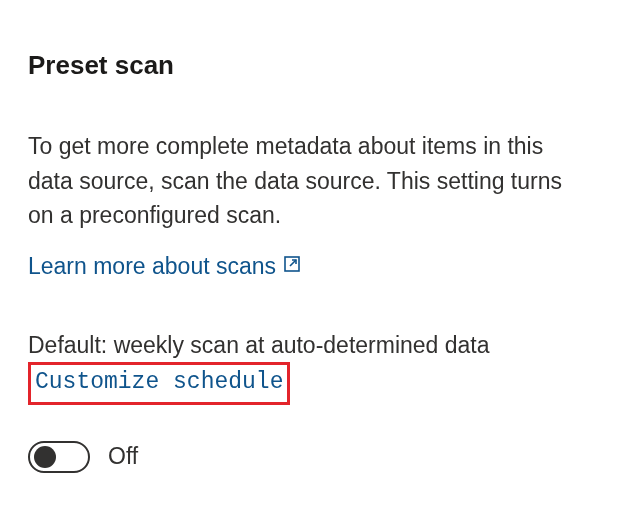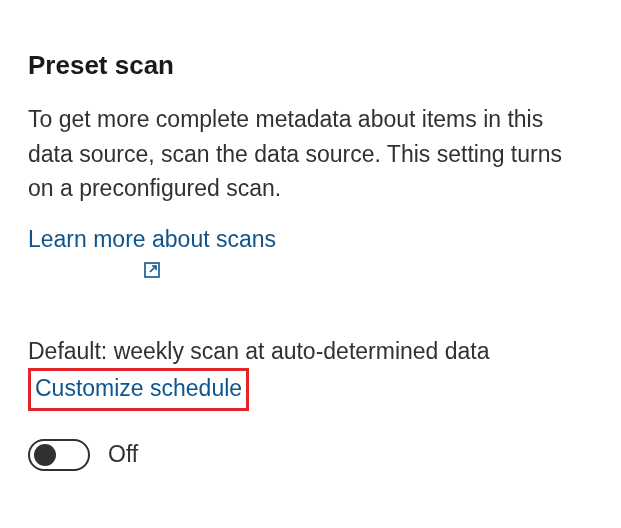--- a/index.html
+++ b/index.html
@@ -7,60 +7,60 @@
       font-family: "Segoe UI", -apple-system, sans-serif;
       background: #ffffff;
       width: 621px;
       height: 528px;
       padding: 50px 28px 28px 28px;
       color: #323130;
     }
     .section-title {
       font-size: 26px;
       font-weight: 600;
-      margin-bottom: 21px;
+      margin-bottom: 48px;
       color: #1b1a19;
     }
     .description {
       font-size: 23px;
       line-height: 1.5;
       color: #323130;
       margin-bottom: 20px;
     }
     .link {
       color: #0f548c;
       text-decoration: none;
       font-size: 23px;
       cursor: pointer;
       display: inline-flex;
       align-items: center;
       gap: 6px;
-      flex-direction: column;
     }
     .external-icon {
       display: inline-block;
     }
     .default-block {
       margin-top: 48px;
       font-size: 23px;
       line-height: 1.5;
       color: #323130;
     }
     .customize-link {
       color: #0f548c;
       text-decoration: none;
       cursor: pointer;
     }
     .highlight-box {
       border: 3px solid #e3242b;
       padding: 0 4px 2px 4px;
       display: inline-block;
+      font-family: Liberation Mono, monospace;
     }
     .toggle-row {
-      margin-top: 28px;
+      margin-top: 36px;
       display: flex;
       align-items: center;
       gap: 18px;
     }
     .toggle {
       width: 62px;
       height: 32px;
       border: 2px solid #323130;
       border-radius: 16px;
       background: #fff;

